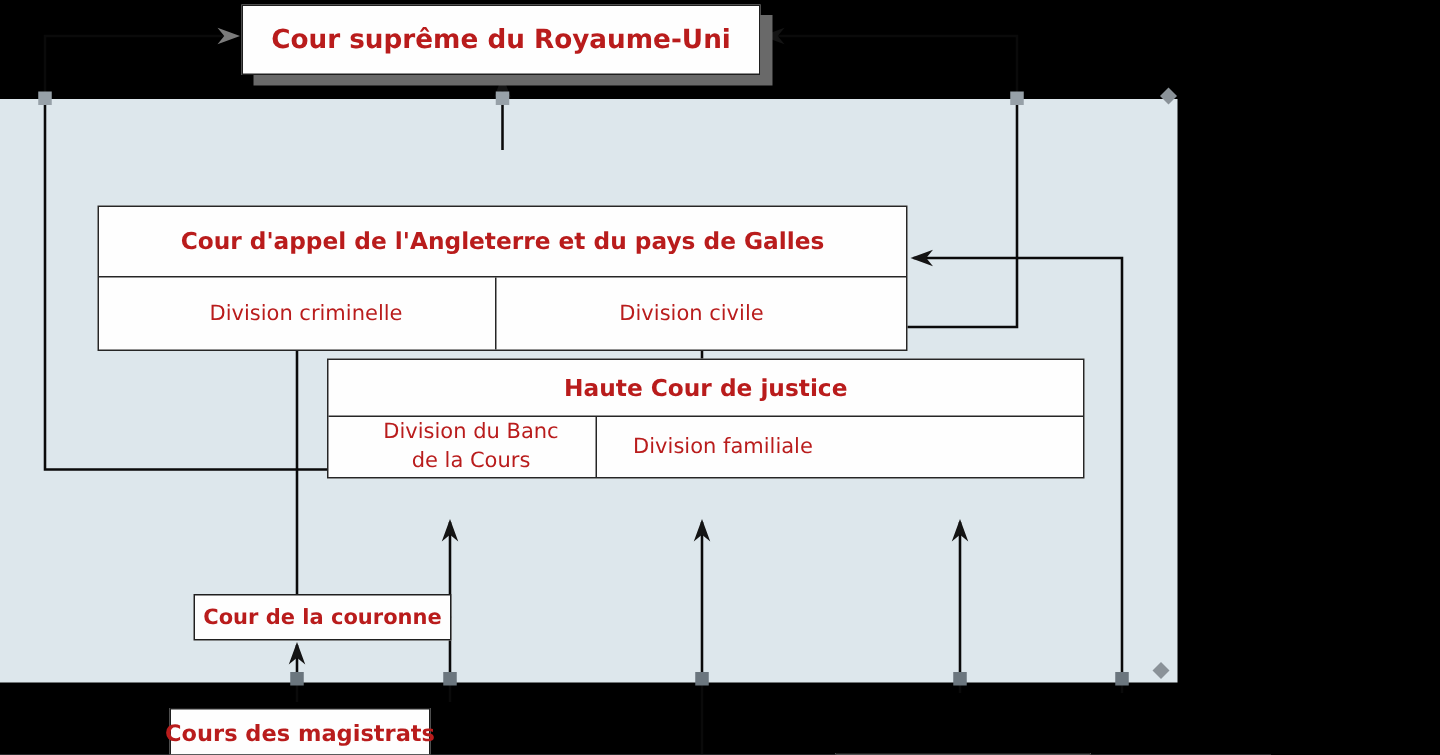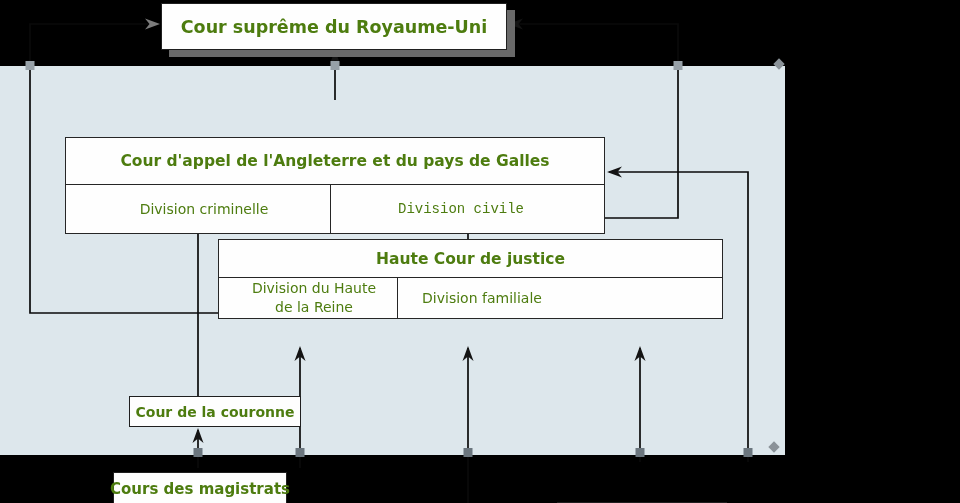--- a/index.html
+++ b/index.html
@@ -1,18 +1,18 @@
 <!DOCTYPE html>
 <html><head>
 <meta charset="utf-8">
 <style>
   html,body{margin:0;padding:0;background:#000;}
   #canvas{
     position:relative;width:960px;height:503px;background:#000;overflow:hidden;
-    font-family:"DejaVu Sans","Liberation Sans",sans-serif;color:#4d7c0f;
+    font-family:"DejaVu Sans","Liberation Sans",sans-serif;color:#b91c1c;
   }
   #panel{
     position:absolute;left:0;top:66px;width:785px;height:389px;
     background:#dde7ec;
   }
   .corner-mark{position:absolute;width:8px;height:8px;background:#8a9298;transform:rotate(45deg);}
   .box{
     position:absolute;background:#fefefe;border:1.6px solid #1f1f1f;
     display:flex;align-items:center;justify-content:center;text-align:center;
     box-sizing:border-box;white-space:nowrap;
@@ -121,28 +121,28 @@
   </svg>
 
   <div class="box shadow-dr title-big" style="left:161px;top:3px;width:346px;height:47px;">
     <span>Cour suprême du Royaume-Uni</span>
   </div>
 
   <div class="table-box" style="left:65px;top:99px;width:540px;height:97px;margin-top:38px;">
     <div class="table-header" style="height:47px;">Cour d'appel de l'Angleterre et du pays de Galles</div>
     <div class="cell-row">
       <div class="cell" style="width:252px;">Division criminelle</div>
-      <div class="cell" style="width:261px;font-family:Liberation Mono, monospace;">Division civile</div>
+      <div class="cell" style="width:261px;">Division civile</div>
     </div>
   </div>
 
   <div class="table-box" style="left:218px;top:239px;width:505px;height:80px;">
     <div class="table-header" style="height:38px;">Haute Cour de justice</div>
     <div class="cell-row">
-      <div class="cell" style="width:166px;padding:0 16px;white-space:normal;">Division du Haute de la Reine</div>
+      <div class="cell" style="width:166px;padding:0 16px;white-space:normal;">Division du Banc de la Cours</div>
       <div class="cell" style="width:169px;">Division familiale</div>
     </div>
   </div>
 
   <div class="box small-bold" style="left:129px;top:396px;width:172px;height:31px;">
     <span>Cour de la couronne</span>
   </div>
 
   <div class="box shadow-ur" style="left:113px;top:472px;width:174px;height:34px;font-weight:bold;font-size:15px;">
     <span>Cours des magistrats</span>

